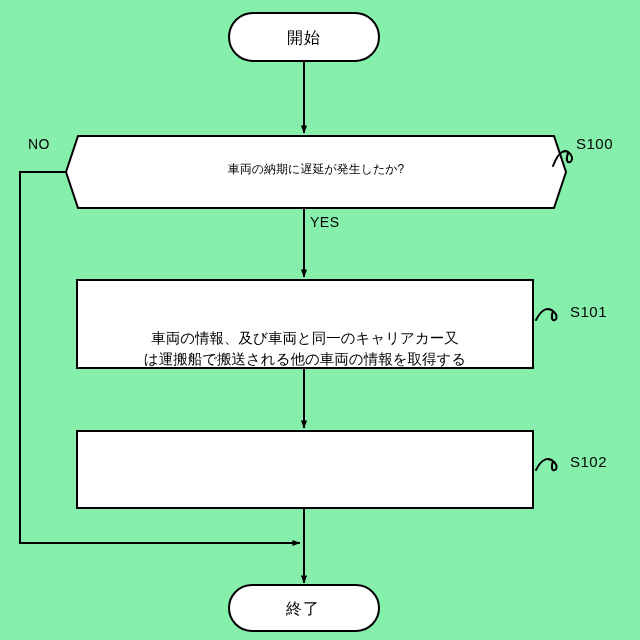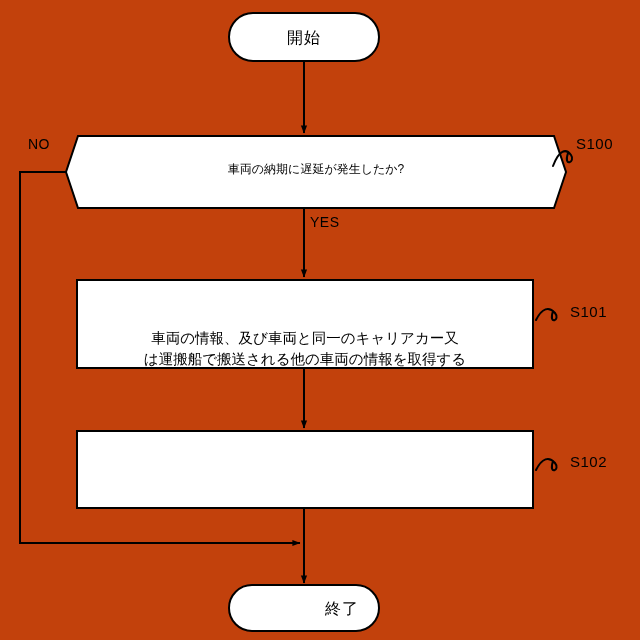--- a/index.html
+++ b/index.html
@@ -7,21 +7,21 @@
     padding: 0;
     background: #ffffff;
   }
   body {
     font-family: "Liberation Sans", "DejaVu Sans", sans-serif;
   }
   #canvas {
     position: relative;
     width: 640px;
     height: 640px;
-    background: #c2410c;
+    background: #86efac;
     overflow: hidden;
   }
   #flow-svg {
     position: absolute;
     top: 0;
     left: 0;
     width: 640px;
     height: 640px;
   }
   .node-shape {
@@ -113,21 +113,21 @@
   </svg>
 
   <div class="node-text terminal-text" style="left:229px; top:27px; width:150px;">開始</div>
 
   <div class="node-text decision-text" style="left:78px; top:161px; width:476px;">車両の納期に遅延が発生したか?</div>
 
   <div class="node-text process-text" style="left:82px; top:299px; width:446px;">車両の情報、及び車両と同一のキャリアカー又
 は運搬船で搬送される他の車両の情報を取得する</div>
 
 
-  <div class="node-text terminal-text" style="left:229px; top:598px; width:148px;margin-left:39px;">終了</div>
+  <div class="node-text terminal-text" style="left:229px; top:598px; width:148px;">終了</div>
 
   <div class="edge-label" style="left:28px; top:136px;">NO</div>
 
   <div class="edge-label" style="left:310px; top:214px;">YES</div>
 
   <div class="step-ref" style="left:576px; top:135px;">S100</div>
 
   <div class="step-ref" style="left:570px; top:303px;">S101</div>
 
   <div class="step-ref" style="left:570px; top:453px;">S102</div>

